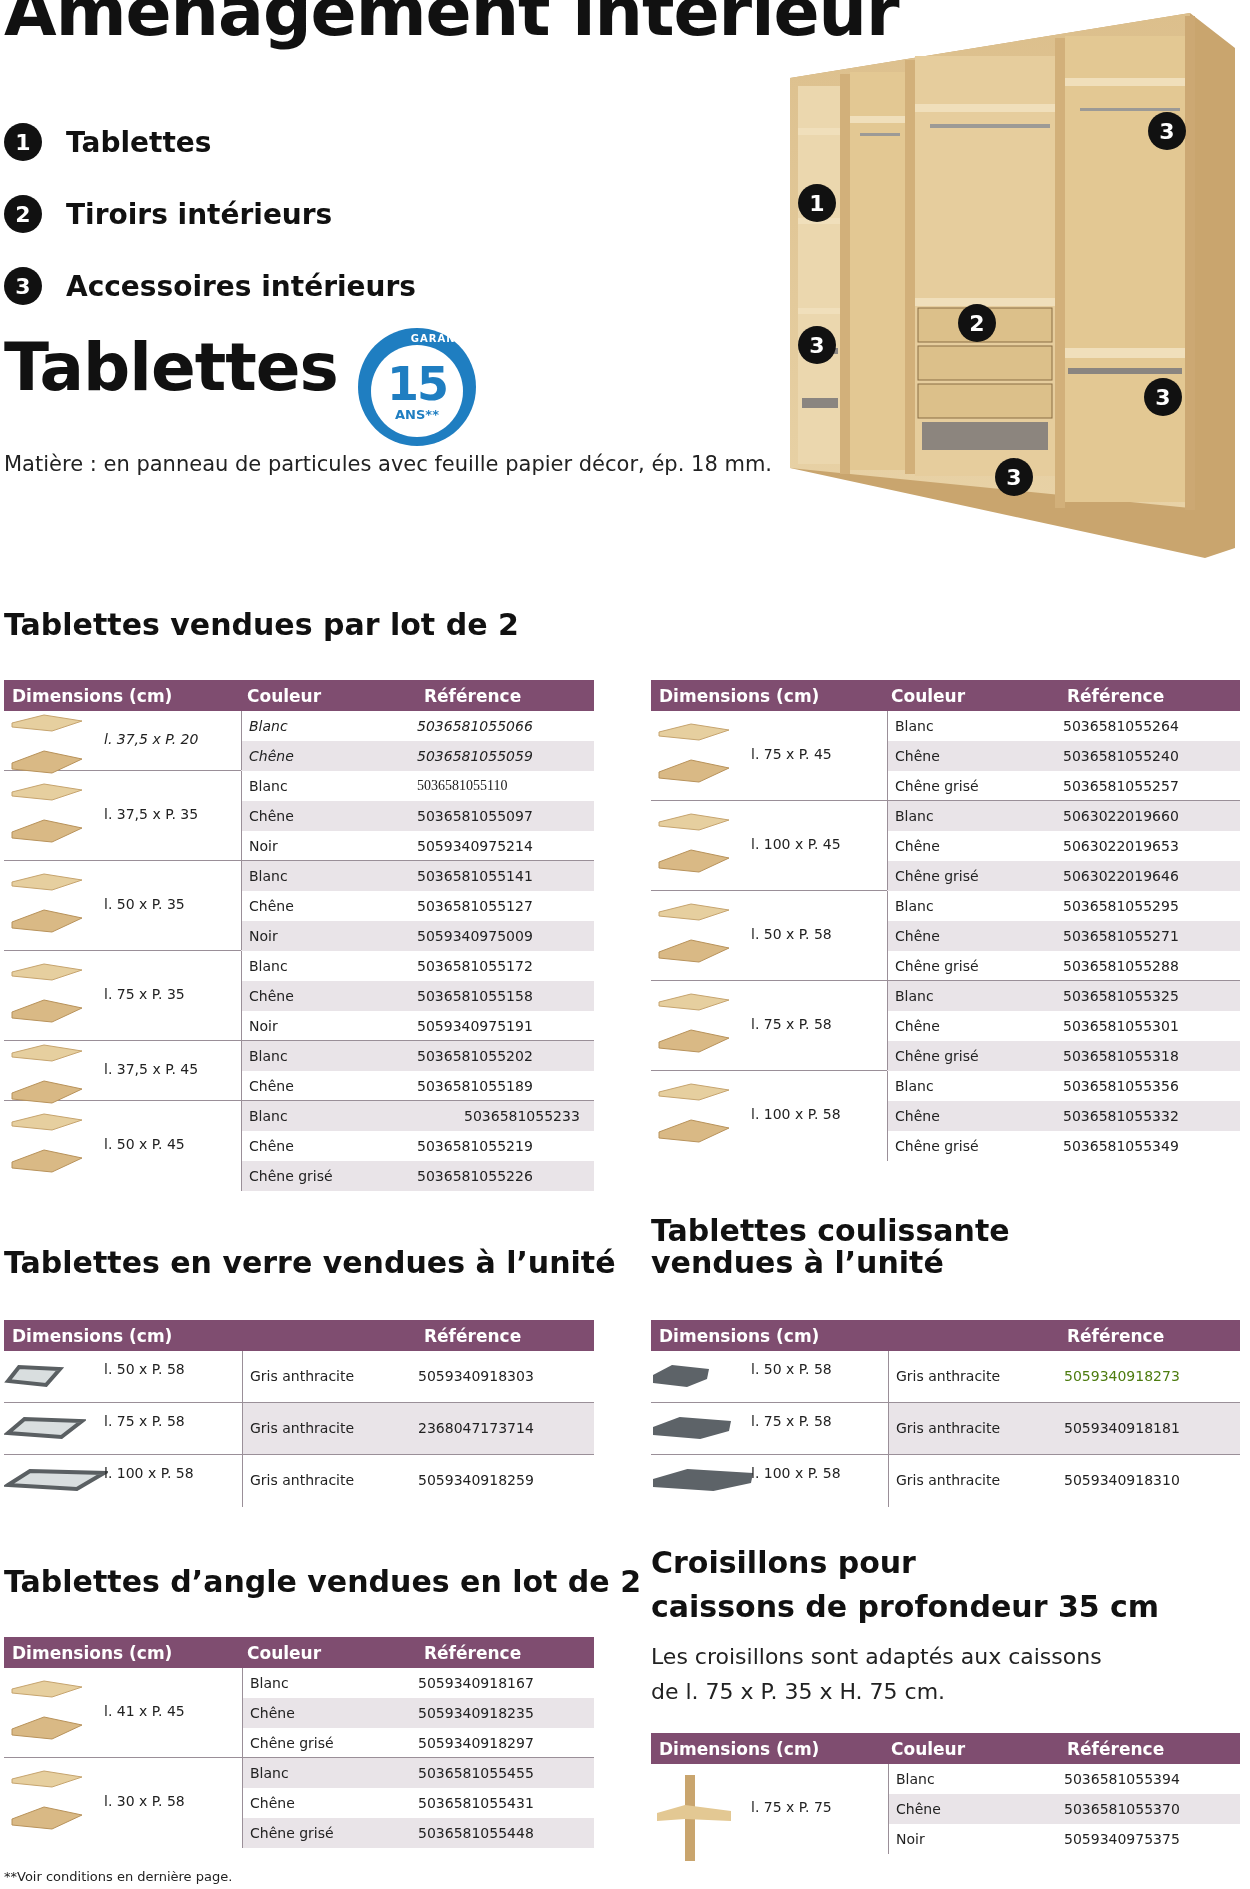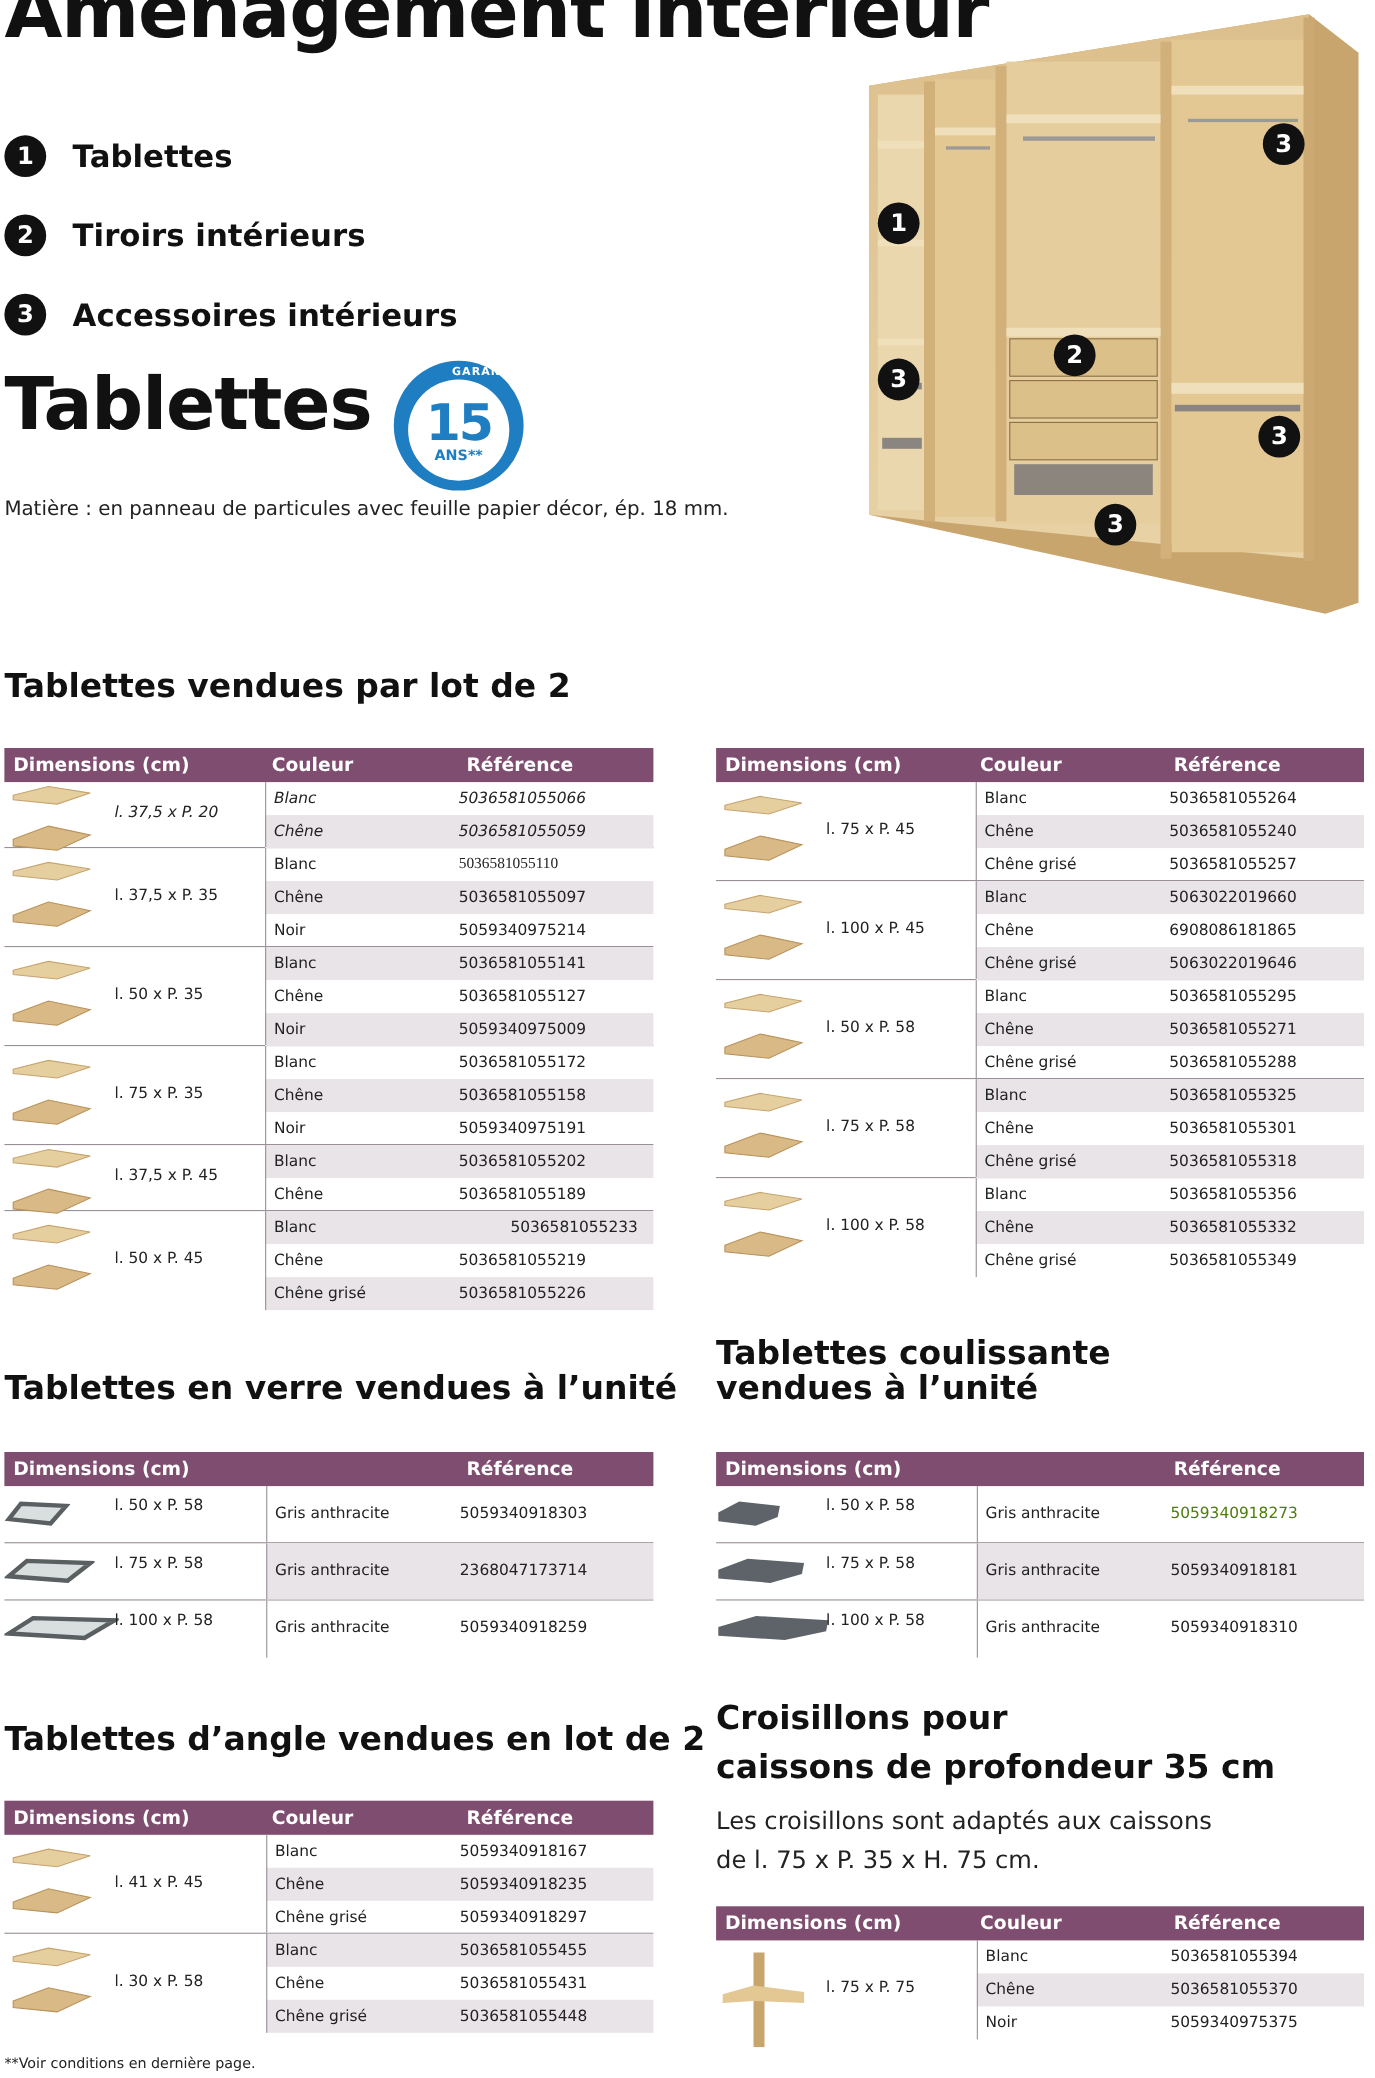--- a/index.html
+++ b/index.html
@@ -13,21 +13,21 @@
   .num-circle { width: 38px; height: 38px; border-radius: 50%; background: #111; color: #fff; font-weight: bold; font-size: 22px; display: flex; align-items: center; justify-content: center; }
   .legend-label { margin-left: 24px; font-size: 28px; font-weight: bold; color: #111; white-space: nowrap; }
 
   .section-big { left: 4px; top: 335px; font-size: 66px; font-weight: bold; color: #111; letter-spacing: -1px; line-height: 1; }
   .badge { left: 358px; top: 328px; width: 118px; height: 118px; border-radius: 50%; background: #1f7ec1; display: flex; align-items: center; justify-content: center; }
   .badge-inner { width: 92px; height: 92px; border-radius: 50%; background: #fff; display: flex; flex-direction: column; align-items: center; justify-content: center; }
   .badge-top { position: absolute; top: 5px; left: 0; width: 100%; text-align: right; color: #fff; font-size: 10px; font-weight: bold; letter-spacing: 1px; }
   .badge-num { color: #1f7ec1; font-size: 46px; font-weight: bold; line-height: 1; letter-spacing: -2px; }
   .badge-ans { color: #1f7ec1; font-size: 13px; font-weight: bold; line-height: 1; margin-top: 1px; }
 
-  .material { left: 4px; top: 452px; font-size: 18px; color: #222; white-space: nowrap; }
+  .material { left: 4px; top: 452px; font-size: 21px; color: #222; white-space: nowrap; }
 
   .h2 { position: absolute; font-size: 30px; font-weight: bold; color: #111; line-height: 36px; white-space: nowrap; }
   .p-text { position: absolute; font-size: 22px; color: #222; line-height: 35px; white-space: nowrap; }
 
   
   .tbl { position: absolute; }
   .tbl-head { position: relative; height: 31px; background: #7f4d70; color: #fff; font-weight: bold; font-size: 17px; }
   .tbl-head span { position: absolute; top: 6px; white-space: nowrap; }
   .group { position: relative; border-bottom: 1px solid #9a8f98; }
   .group:last-child { border-bottom: none; }
@@ -287,21 +287,21 @@
             <polygon points="4,12 36,4 74,10 44,20 4,16" fill="#e6cf9f" stroke="#c6a46e" stroke-width="1"></polygon>
             <polygon points="4,52 36,40 74,48 44,62 4,58" fill="#d9b985" stroke="#b8925a" stroke-width="1"></polygon>
           </svg></div>
         <div class="dim" style="left:100px; top:35px;">l. 100 x P. 45</div>
         <div class="row alt" style="margin-left:236px;">
           <span style="left:8px;">Blanc</span>
           <span style="left:176px;">5063022019660</span>
         </div>
         <div class="row" style="margin-left:236px;">
           <span style="left:8px;">Chêne</span>
-          <span style="left:176px;">6908086181865</span>
+          <span style="left:176px;">5063022019653</span>
         </div>
         <div class="row alt" style="margin-left:236px;">
           <span style="left:8px;">Chêne grisé</span>
           <span style="left:176px;">5063022019646</span>
         </div>
         <div class="vdiv" style="left:236px;"></div>
       </div>
       <div class="group" style="height: 90px;">
         <div class="thumb" style="left:4px; top:9px;"><svg width="80" height="72" viewBox="0 0 80 72">
             <polygon points="4,12 36,4 74,10 44,20 4,16" fill="#e6cf9f" stroke="#c6a46e" stroke-width="1"></polygon>

